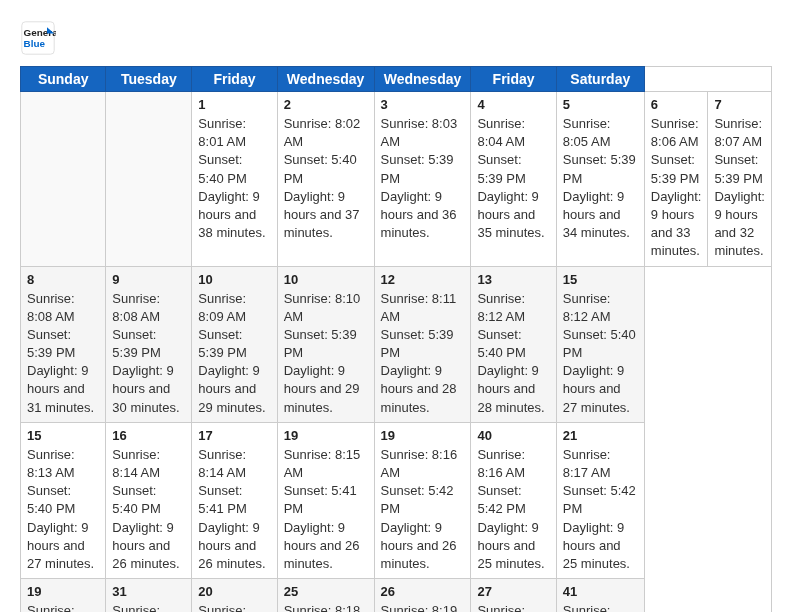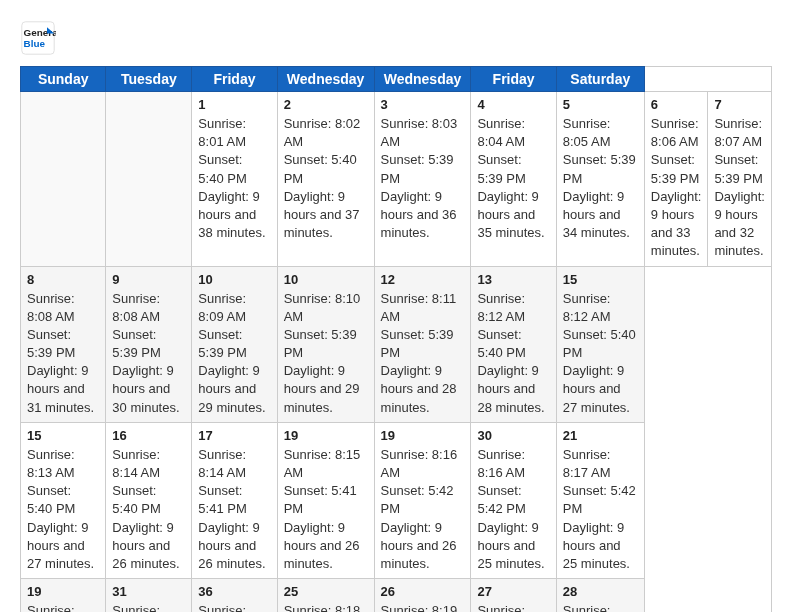--- a/index.html
+++ b/index.html
@@ -194,52 +194,52 @@
         </td>
         <td>
           <span class="day-number">19</span>
           <div class="day-info">Sunrise: 8:15 AM<br>Sunset: 5:41 PM<br>Daylight: 9 hours and 26 minutes.</div>
         </td>
         <td>
           <span class="day-number">19</span>
           <div class="day-info">Sunrise: 8:16 AM<br>Sunset: 5:42 PM<br>Daylight: 9 hours and 26 minutes.</div>
         </td>
         <td>
-          <span class="day-number">30</span>
+          <span class="day-number">40</span>
           <div class="day-info">Sunrise: 8:16 AM<br>Sunset: 5:42 PM<br>Daylight: 9 hours and 25 minutes.</div>
         </td>
         <td>
           <span class="day-number">21</span>
           <div class="day-info">Sunrise: 8:17 AM<br>Sunset: 5:42 PM<br>Daylight: 9 hours and 25 minutes.</div>
         </td>
       </tr>
       <tr>
         <td>
           <span class="day-number">19</span>
           <div class="day-info">Sunrise: 8:17 AM<br>Sunset: 5:43 PM<br>Daylight: 9 hours and 25 minutes.</div>
         </td>
         <td>
           <span class="day-number">31</span>
           <div class="day-info">Sunrise: 8:18 AM<br>Sunset: 5:43 PM<br>Daylight: 9 hours and 25 minutes.</div>
         </td>
         <td>
-          <span class="day-number">36</span>
+          <span class="day-number">20</span>
           <div class="day-info">Sunrise: 8:18 AM<br>Sunset: 5:44 PM<br>Daylight: 9 hours and 26 minutes.</div>
         </td>
         <td>
           <span class="day-number">25</span>
           <div class="day-info">Sunrise: 8:18 AM<br>Sunset: 5:45 PM<br>Daylight: 9 hours and 26 minutes.</div>
         </td>
         <td>
           <span class="day-number">26</span>
           <div class="day-info">Sunrise: 8:19 AM<br>Sunset: 5:45 PM<br>Daylight: 9 hours and 26 minutes.</div>
         </td>
         <td>
           <span class="day-number">27</span>
           <div class="day-info">Sunrise: 8:19 AM<br>Sunset: 5:46 PM<br>Daylight: 9 hours and 26 minutes.</div>
         </td>
         <td>
-          <span class="day-number">28</span>
+          <span class="day-number">41</span>
           <div class="day-info">Sunrise: 8:19 AM<br>Sunset: 5:47 PM<br>Daylight: 9 hours and 27 minutes.</div>
         </td>
       </tr>
     </tbody>
 </table>
 
 </body></html>

